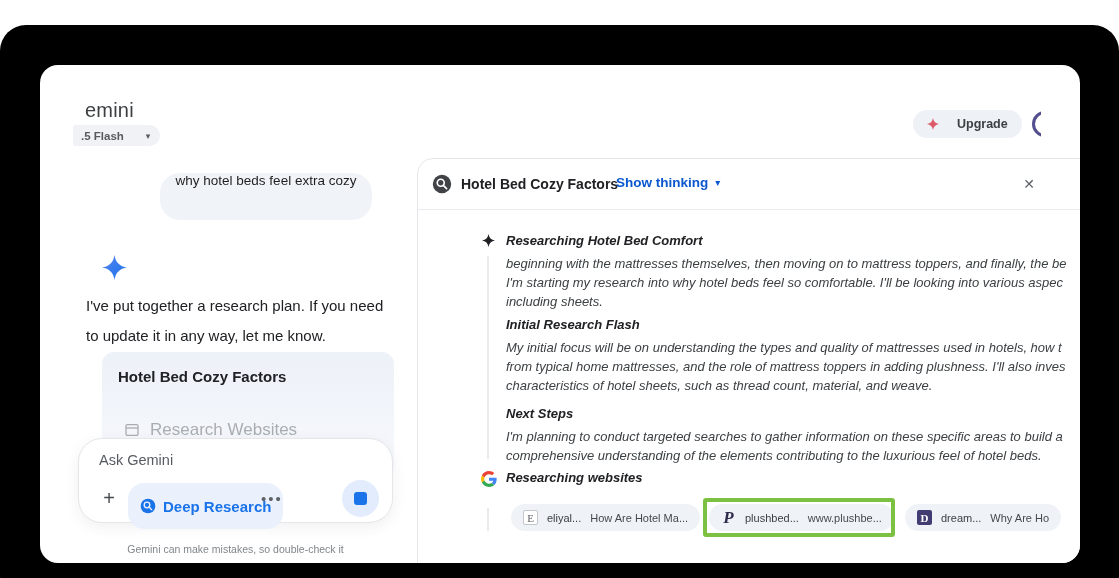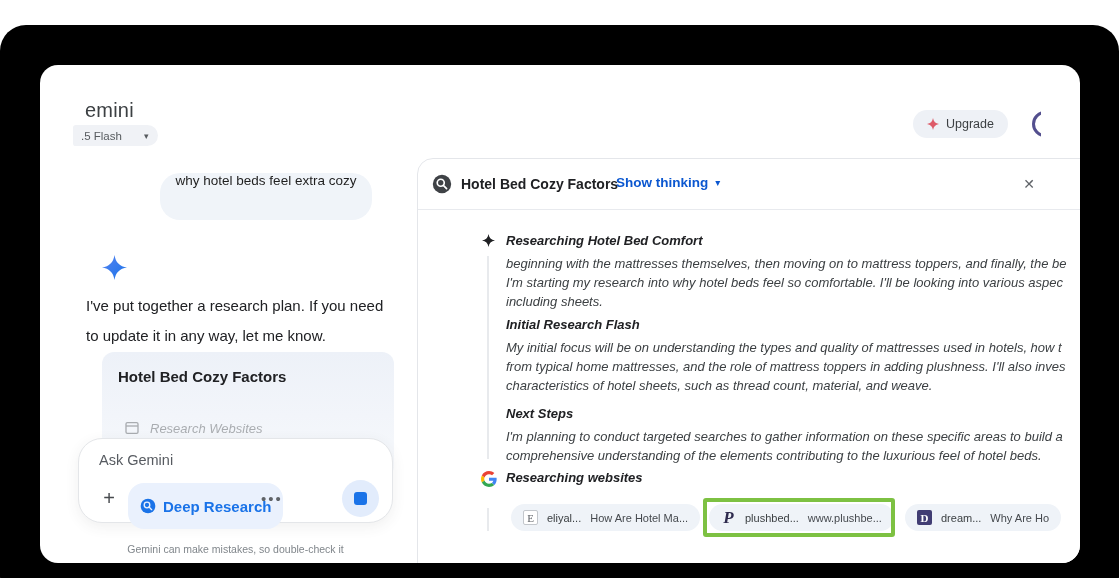--- a/index.html
+++ b/index.html
@@ -2,34 +2,34 @@
 <html><head>
 <meta charset="utf-8">
 <style>
   html,body{margin:0;padding:0;background:#fff;font-family:"Liberation Sans","DejaVu Sans",sans-serif;}
   .stage{position:relative;width:1119px;height:578px;overflow:hidden;background:#fff;margin-top:25px;}
   .frame{position:absolute;inset:0;background:#000;border-radius:26px;}
   .window{position:absolute;left:40px;top:40px;width:1040px;height:498px;background:#fff;border-radius:18px;overflow:hidden;}
 
   
   .logo{position:absolute;left:45px;top:34px;font-size:20px;color:#3c4043;letter-spacing:.2px;}
-  .model-pill{position:absolute;left:33px;top:60px;height:21px;padding:0 10px 0 8px;background:#f0f2f6;border-radius:3px 11px 11px 3px;display:flex;align-items:center;gap:22px;font-size:11.5px;color:#575b5f;}
+  .model-pill{position:absolute;left:33px;top:60px;height:21px;padding:0 10px 0 8px;background:#f0f2f6;border-radius:3px 11px 11px 3px;display:flex;align-items:center;gap:22px;font-size:11.5px;color:#575b5f;font-weight:bold;}
   .model-pill .chev{font-size:9px;color:#575b5f;}
-  .upgrade{position:absolute;left:873px;top:45px;height:28px;padding:0 14px;background:#eef1f6;border-radius:14px;display:flex;align-items:center;gap:7px;font-size:12.5px;color:#3c4043;}
+  .upgrade{position:absolute;left:873px;top:45px;height:28px;padding:0 14px;background:#eef1f6;border-radius:14px;display:flex;align-items:center;gap:18px;font-size:12.5px;color:#3c4043;font-weight:bold;}
   .upgrade svg{width:12px;height:12px;}
   .avatar-partial{position:absolute;left:992px;top:46px;width:9px;height:28px;overflow:hidden;}
   .avatar-partial .c{width:26px;height:26px;border-radius:50%;border:3px solid #534f8e;box-sizing:border-box;}
 
   
   .user-bubble{position:absolute;left:120px;top:108px;width:212px;height:47px;background:#f0f4f9;border-radius:20px;display:flex;align-items:flex-start;justify-content:center;font-size:13.5px;color:#1f1f1f;}
   .gem-spark{position:absolute;left:62px;top:190px;width:25px;height:25px;}
   .assist-msg{position:absolute;left:46px;top:226px;width:302px;font-size:15px;line-height:30px;color:#202124;}
   .plan-card{position:absolute;left:62px;top:287px;width:292px;height:126px;border-radius:12px;background:linear-gradient(180deg,#edf1f8 0%,#f7f9fc 100%);z-index:1;}
   .plan-title{position:absolute;left:16px;top:16px;font-size:15px;font-weight:bold;color:#202124;}
-  .plan-row{position:absolute;left:22px;top:68px;display:flex;align-items:center;gap:10px;opacity:.4;font-size:13px;color:#3c4043;font-style:italic;}
+  .plan-row{position:absolute;left:22px;top:68px;display:flex;align-items:center;gap:10px;opacity:.4;font-size:17px;color:#3c4043;}
   .plan-row svg{width:16px;height:16px;}
 
   .input-card{position:absolute;left:38px;top:373px;width:315px;height:85px;background:#fff;border:1px solid #e4e6e9;border-radius:24px;box-shadow:0 4px 14px rgba(60,64,67,.08);z-index:3;box-sizing:border-box;}
   .ask{position:absolute;left:20px;top:13px;font-size:14.5px;color:#575b61;}
   .plus{position:absolute;left:17px;top:46px;width:26px;height:26px;display:flex;align-items:center;justify-content:center;font-size:20px;color:#474a4e;}
   .dr-pill{position:absolute;left:49px;top:44px;height:30px;padding:8px 12px;background:#eaf1fd;border-radius:16px;display:flex;align-items:center;gap:7px;font-size:15px;font-weight:bold;color:#1a73e8;}
   .dots{position:absolute;left:182px;top:44px;height:30px;display:flex;align-items:center;font-size:15px;letter-spacing:2px;color:#5f6368;}
   .stop-btn{position:absolute;left:263px;top:41px;width:37px;height:37px;border-radius:50%;background:#e2ecfc;display:flex;align-items:center;justify-content:center;}
   .stop-btn .sq{width:13px;height:13px;border-radius:3px;background:#1a73e8;}
   .disclaimer{position:absolute;left:38px;top:478px;width:315px;text-align:center;font-size:10.5px;color:#80868b;z-index:2;}

